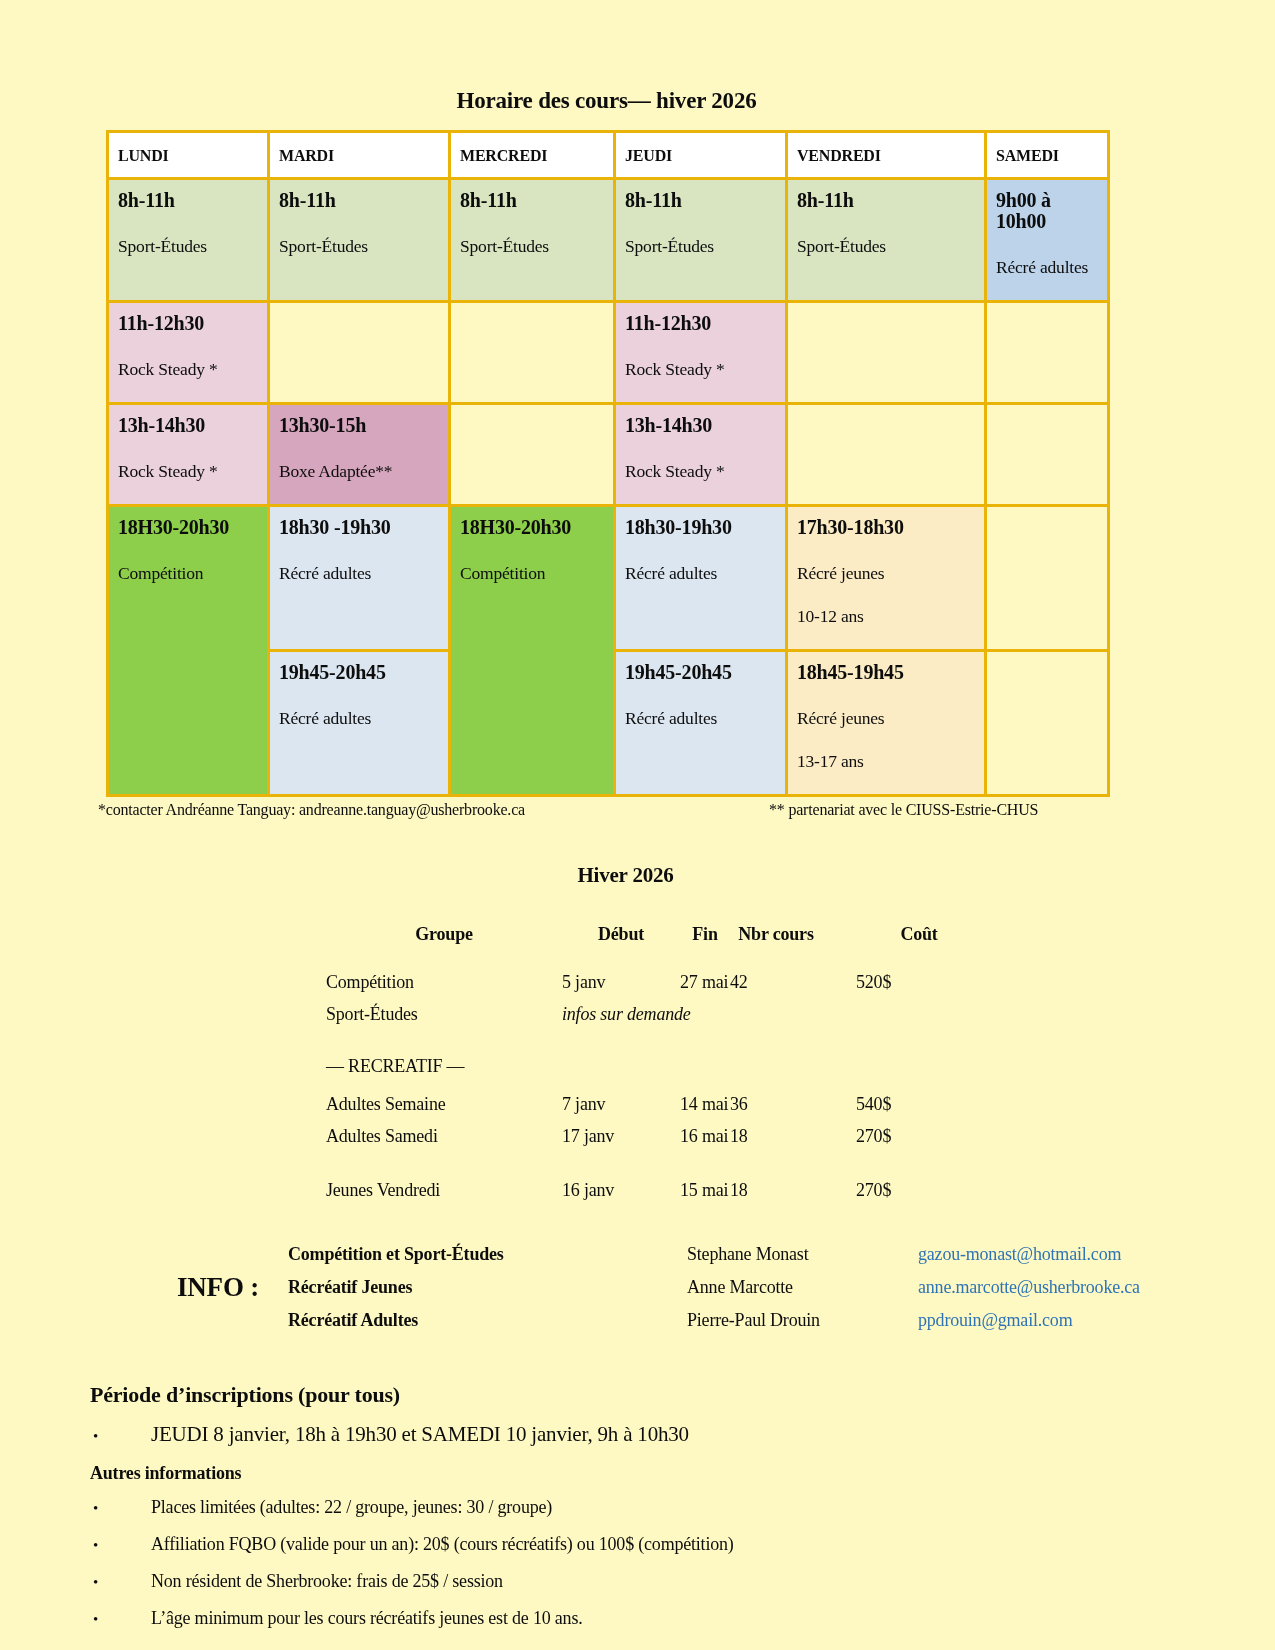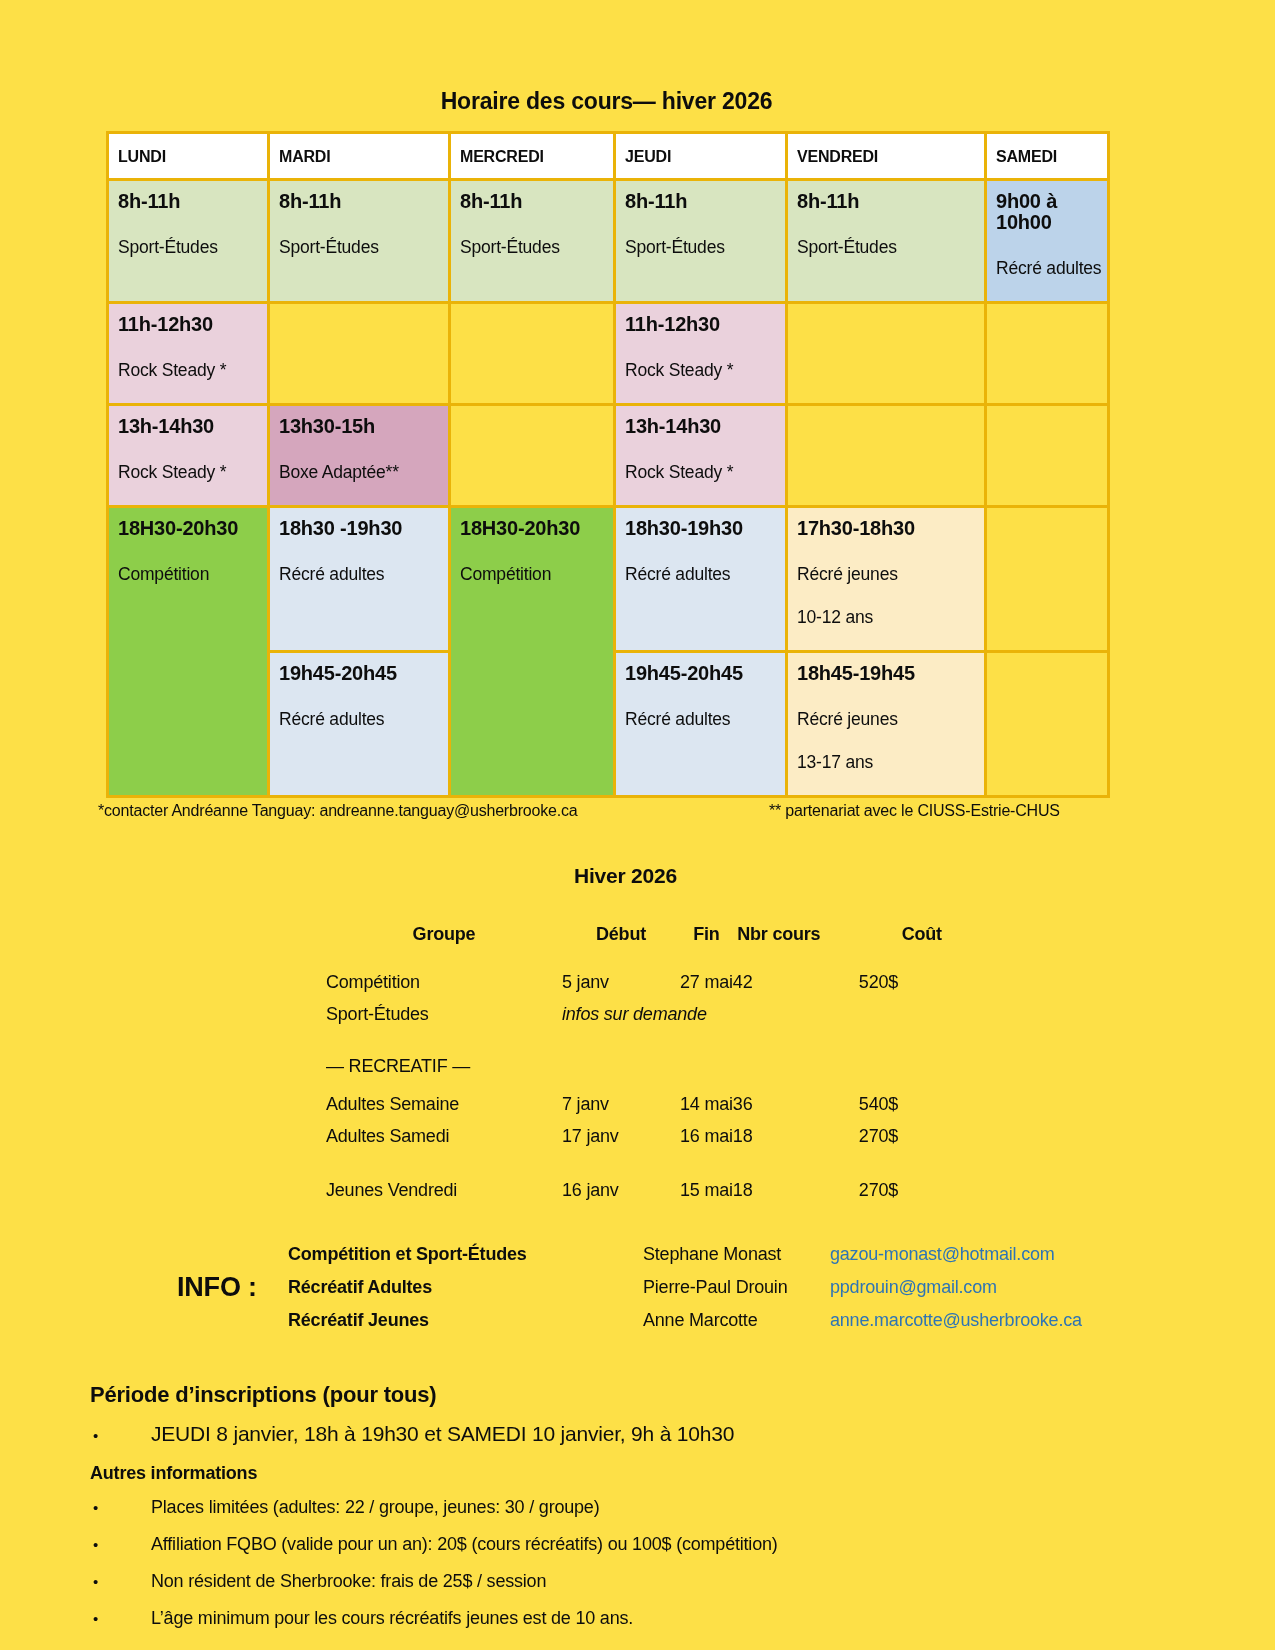--- a/index.html
+++ b/index.html
@@ -1,20 +1,20 @@
 <!DOCTYPE html>
 <html><head>
 <meta charset="utf-8">
 <style>
   html,body{margin:0;padding:0;background:#ffffff;}
   .page{
     position:relative;
     width:1275px;height:1650px;
-    background:#fde047;
-    font-family:Liberation Sans, sans-serif;
+    background:#fef9c3;
+    font-family:Liberation Serif, serif;
     color:#0d0d0d;
     letter-spacing:-0.2px;
     overflow:hidden;
   }
   
   .title{
     padding-top:88px;
     margin-left:106px;width:1001px;
     text-align:center;
     font-size:23px;font-weight:bold;
@@ -88,21 +88,21 @@
   .info-section{display:flex;margin:32px 0 0 177px;}
   .info-label{
     width:111px;align-self:center;
     font-size:27px;font-weight:bold;
   }
   .info-rows{display:block;}
   .info-row{
     display:grid;
     grid-template-columns:355px 187px auto;
     align-items:center;
-    height:33px;font-size:18px;
+    height:33px;font-size:18px;gap:44px;
   }
   .info-cat{font-weight:bold;}
   .info-email{color:#2e74b5;text-decoration:none;cursor:pointer;}
   
   .reg-h{margin:44px 0 0 90px;font-size:22px;font-weight:bold;line-height:28px;}
   .bullet-row{margin:12px 0 0 90px;display:flex;align-items:baseline;line-height:24px;}
   .bullet-row .dot{display:inline-block;width:58px;padding-left:3px;font-size:15px;flex:none;}
   .bullet-row.big{margin-top:14px;font-size:21px;line-height:22px;}
   .bullet-row.small{font-size:18px;}
   .reg-sub{margin:14px 0 0 90px;font-size:18px;font-weight:bold;line-height:24px;}
@@ -310,29 +310,29 @@
 
   <div class="info-section">
     <div class="info-label">INFO :</div>
     <div class="info-rows">
       <div class="info-row">
         <div class="info-cat">Compétition et Sport-Études</div>
         <div class="info-name">Stephane Monast</div>
         <a class="info-email">gazou-monast@hotmail.com</a>
       </div>
       <div class="info-row">
+        <div class="info-cat">Récréatif Jeunes</div>
+        <div class="info-name">Anne Marcotte</div>
+        <a class="info-email">anne.marcotte@usherbrooke.ca</a>
+      </div>
+      <div class="info-row">
         <div class="info-cat">Récréatif Adultes</div>
         <div class="info-name">Pierre-Paul Drouin</div>
         <a class="info-email">ppdrouin@gmail.com</a>
       </div>
-      <div class="info-row">
-        <div class="info-cat">Récréatif Jeunes</div>
-        <div class="info-name">Anne Marcotte</div>
-        <a class="info-email">anne.marcotte@usherbrooke.ca</a>
-      </div>
     </div>
   </div>
 
   <div class="reg-h">Période d’inscriptions (pour tous)</div>
 
   <div class="bullet-row big">
     <span class="dot">•</span>
     <span>JEUDI 8 janvier, 18h à 19h30  et  SAMEDI  10 janvier, 9h à 10h30</span>
   </div>
 

